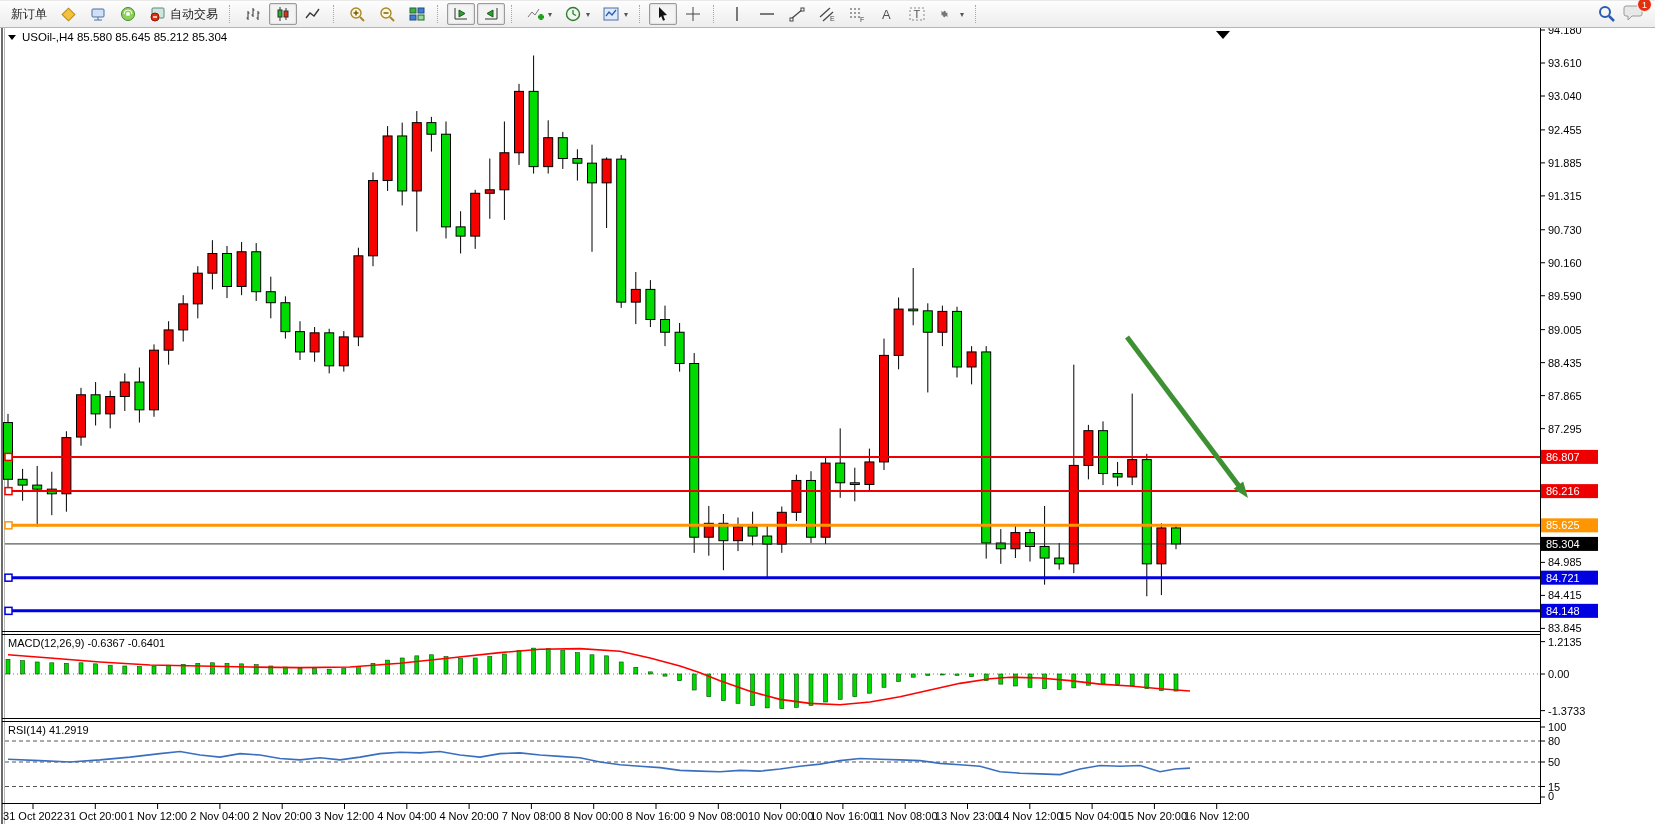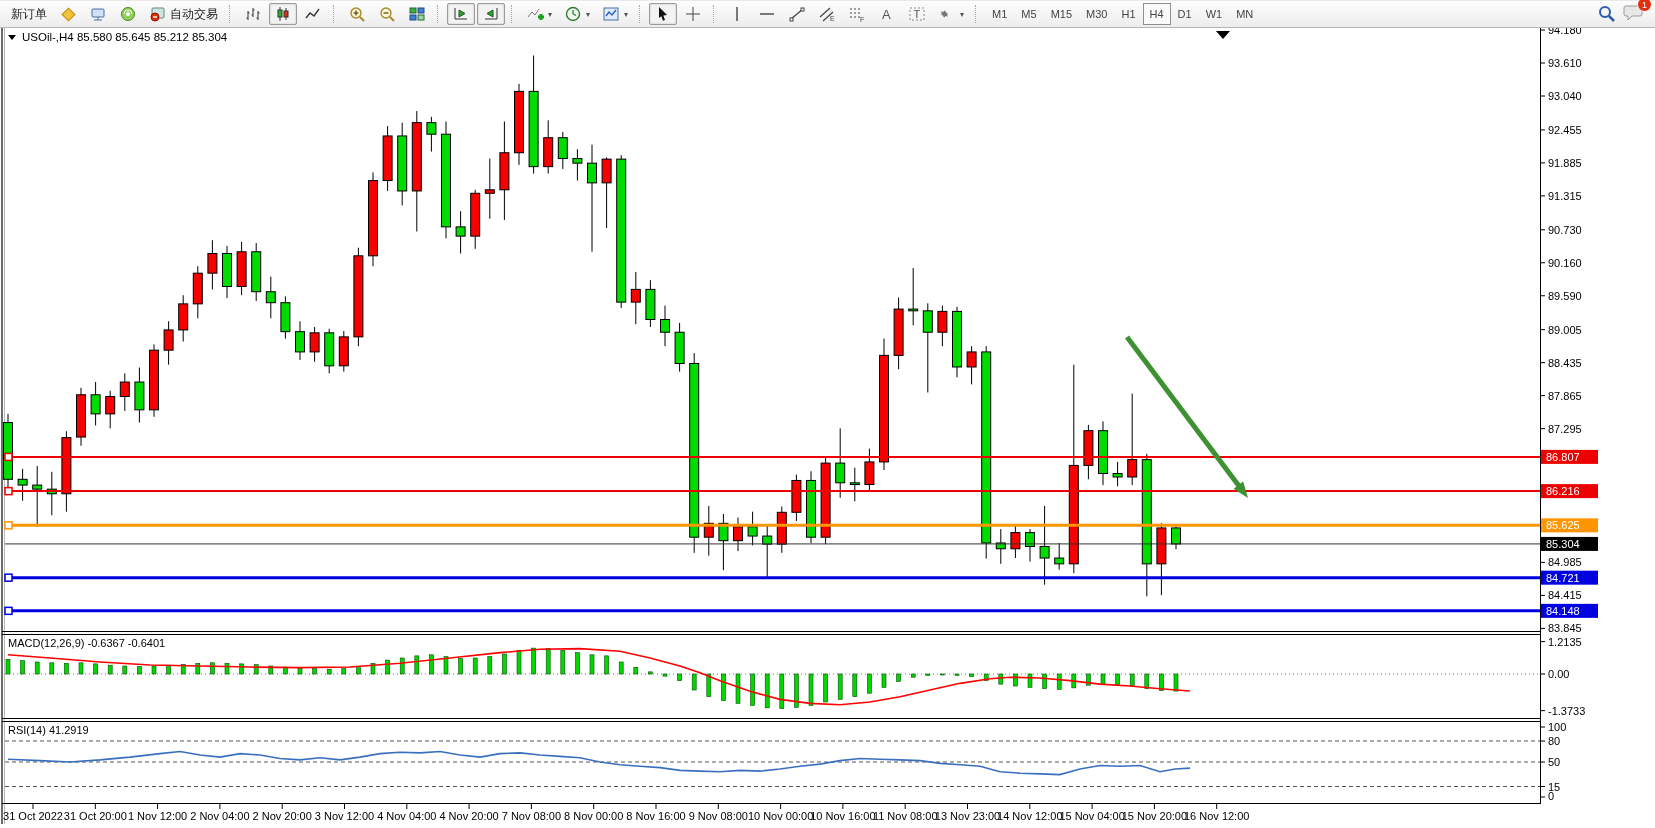--- a/index.html
+++ b/index.html
@@ -603,31 +603,20 @@
   <div class="tbtn">
     <svg width="18" height="18">
       <path d="M4,8 L8,4 L8,6.5 L11,6.5 L11,9.5 L8,9.5 L8,12 Z" fill="#777" transform="rotate(-45 8 8) scale(0.8)"></path>
       <path d="M14,10 L10,14 L10,11.5 L7,11.5 L7,8.5 L10,8.5 L10,6 Z" fill="#777" transform="rotate(-45 10 10) scale(0.8)"></path>
     </svg>
     <span class="caret">▾</span>
   </div>
 
   <div class="grip"></div>
 
-  <div id="tf-group" style="display:flex;align-items:center;">
-      <div class="tf">M1</div>
-      <div class="tf">M5</div>
-      <div class="tf">M15</div>
-      <div class="tf">M30</div>
-      <div class="tf">H1</div>
-      <div class="tf active">H4</div>
-      <div class="tf">D1</div>
-      <div class="tf">W1</div>
-      <div class="tf">MN</div>
-    </div>
 
   <div class="right-icons">
     <svg width="20" height="20">
       <circle cx="8" cy="8" r="5" fill="none" stroke="#2a5db0" stroke-width="2"></circle>
       <line x1="12" y1="12" x2="17" y2="17" stroke="#2a5db0" stroke-width="2.5"></line>
     </svg>
     <div class="bubble-wrap">
       <svg width="22" height="20">
         <path d="M3,4 h14 a2,2 0 0 1 2,2 v6 a2,2 0 0 1 -2,2 h-8 l-4,4 v-4 h-2 a2,2 0 0 1 -2,-2 v-6 a2,2 0 0 1 2,-2 z" fill="#e8e8e8" stroke="#9a9a9a"></path>
       </svg>

